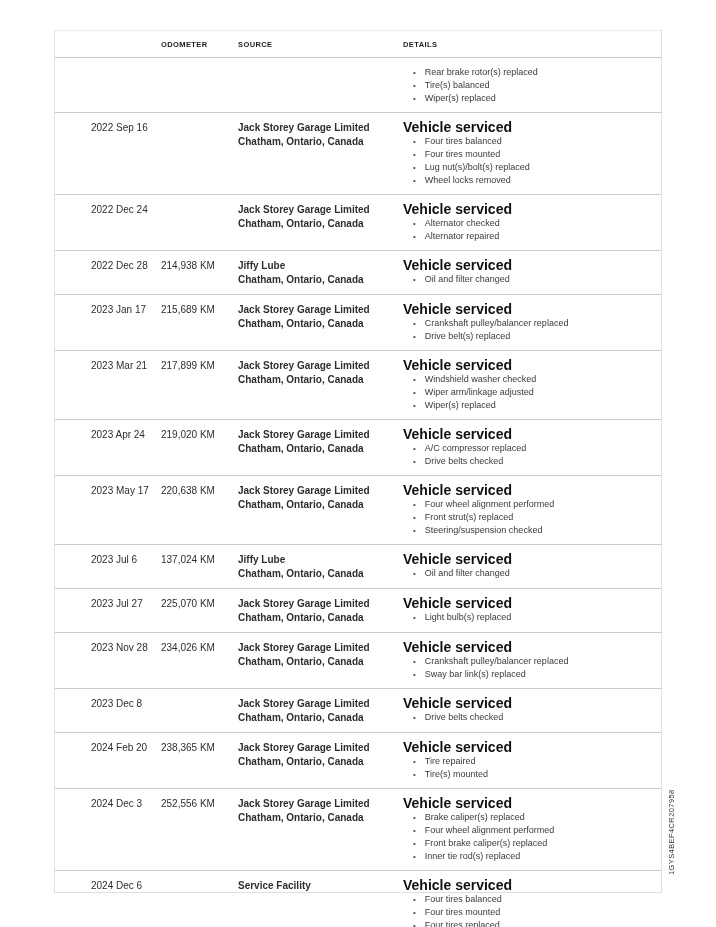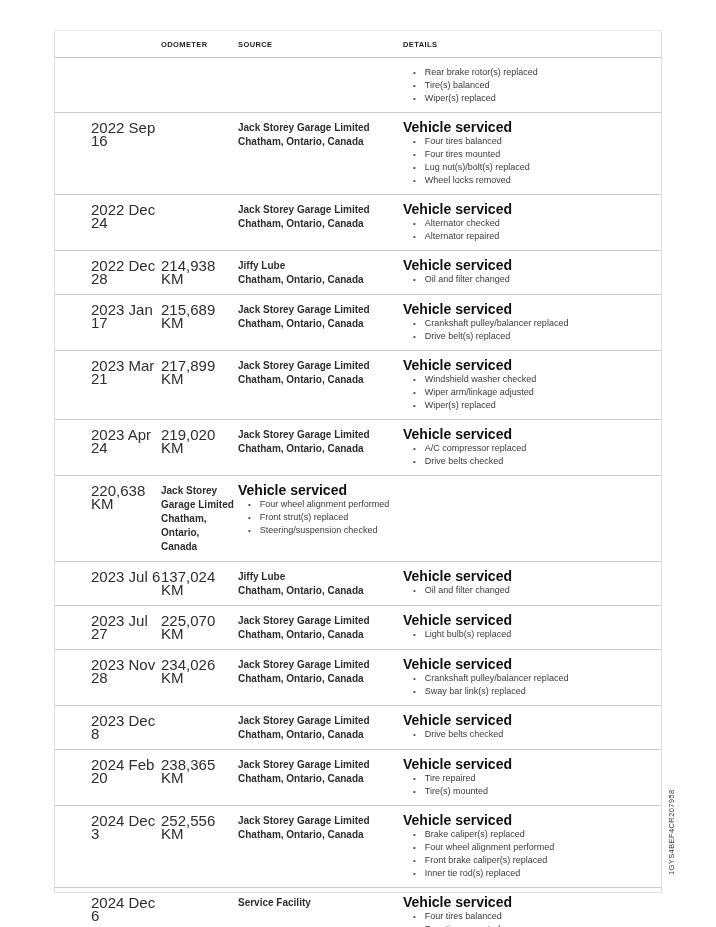--- a/index.html
+++ b/index.html
@@ -39,21 +39,21 @@
     color: #1d1d1d;
   }
   .row {
     display: grid;
     grid-template-columns: 70px 77px 165px 1fr;
     padding: 8px 18px 7px 36px;
     border-bottom: 1px solid #cdcdcd;
   }
   #rows .row:last-child { border-bottom: none; }
   .cell-date, .cell-odo {
-    font-size: 15px;
+    font-size: 10px;
     line-height: 13px;
     color: #2e2e2e;
   }
   .cell-src div {
     font-size: 10px;
     line-height: 14px;
     color: #2e2e2e;
     font-weight: bold;
   }
   .det-title {
@@ -265,20 +265,21 @@
             </li>
             <li>
               <span class="blt">•</span>
               <span>Drive belts checked</span>
             </li>
           </ul>
     </div>
   </div>
 
   <div class="row">
+    <div class="cell-date">2023 May 17</div>
     <div class="cell-odo">220,638 KM</div>
     <div class="cell-src">
       <div>Jack Storey Garage Limited</div>
       <div>Chatham, Ontario, Canada</div>
     </div>
     <div class="cell-det">
       <div class="det-title">Vehicle serviced</div>
       <ul class="det-list">
             <li>
               <span class="blt">•</span>

